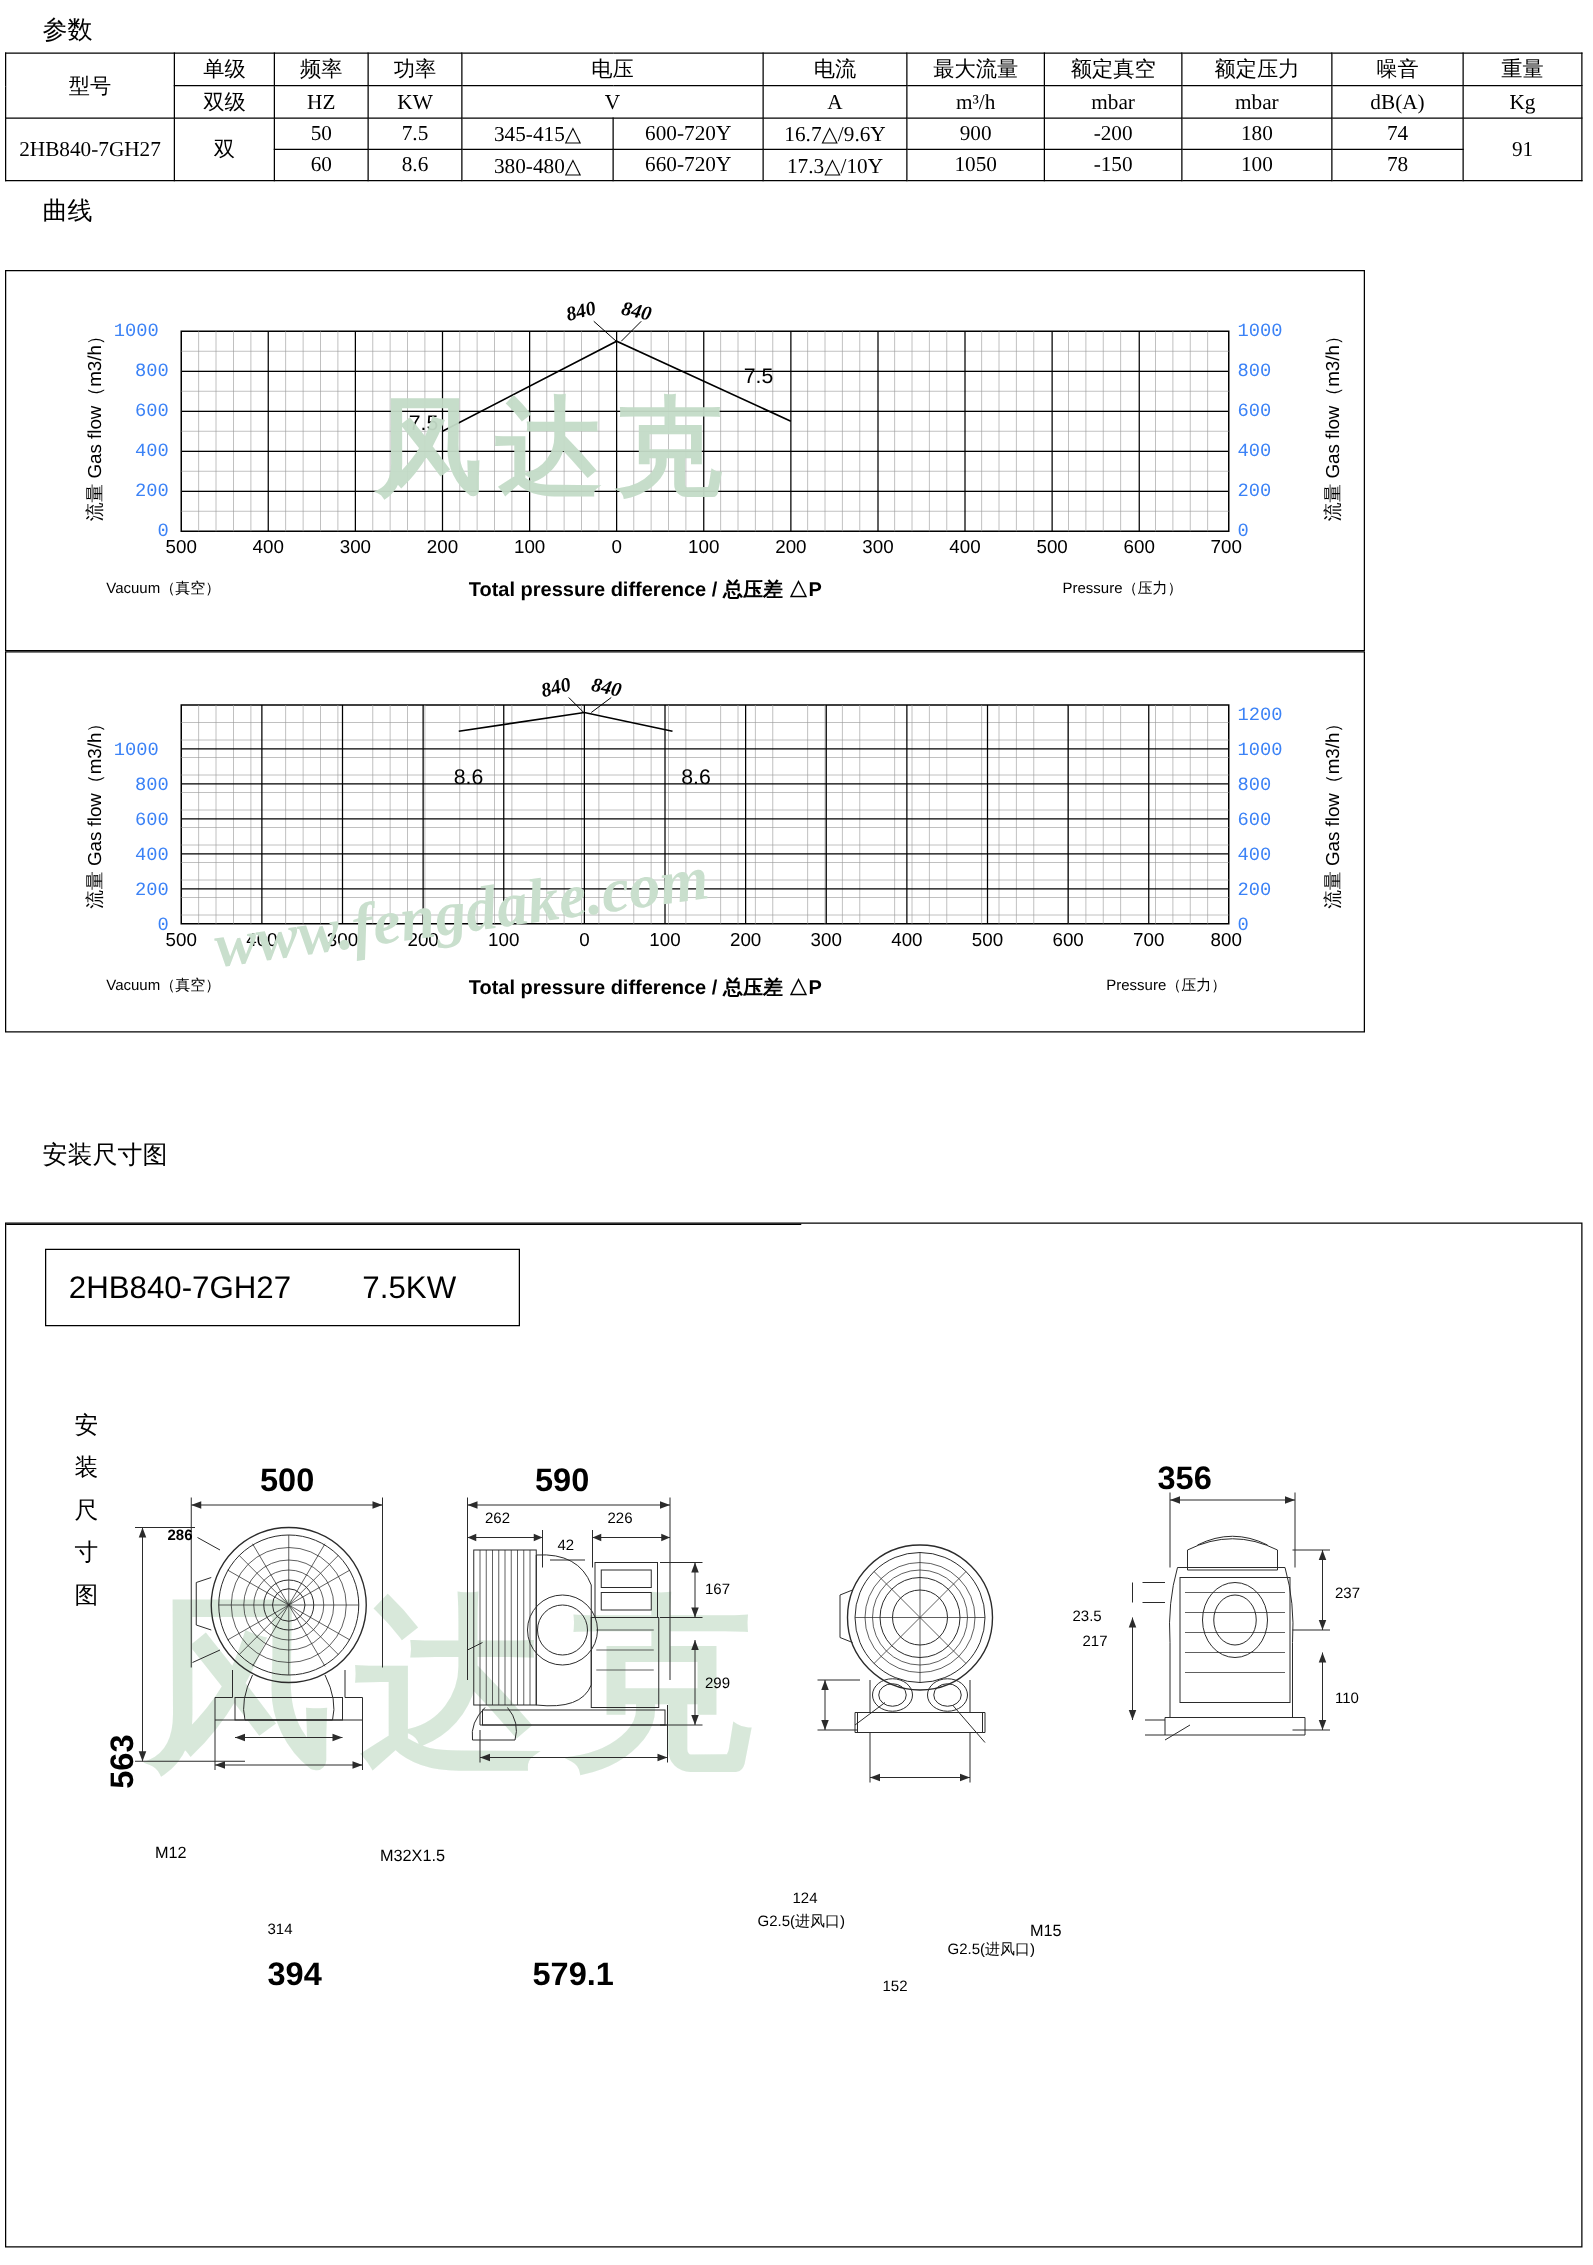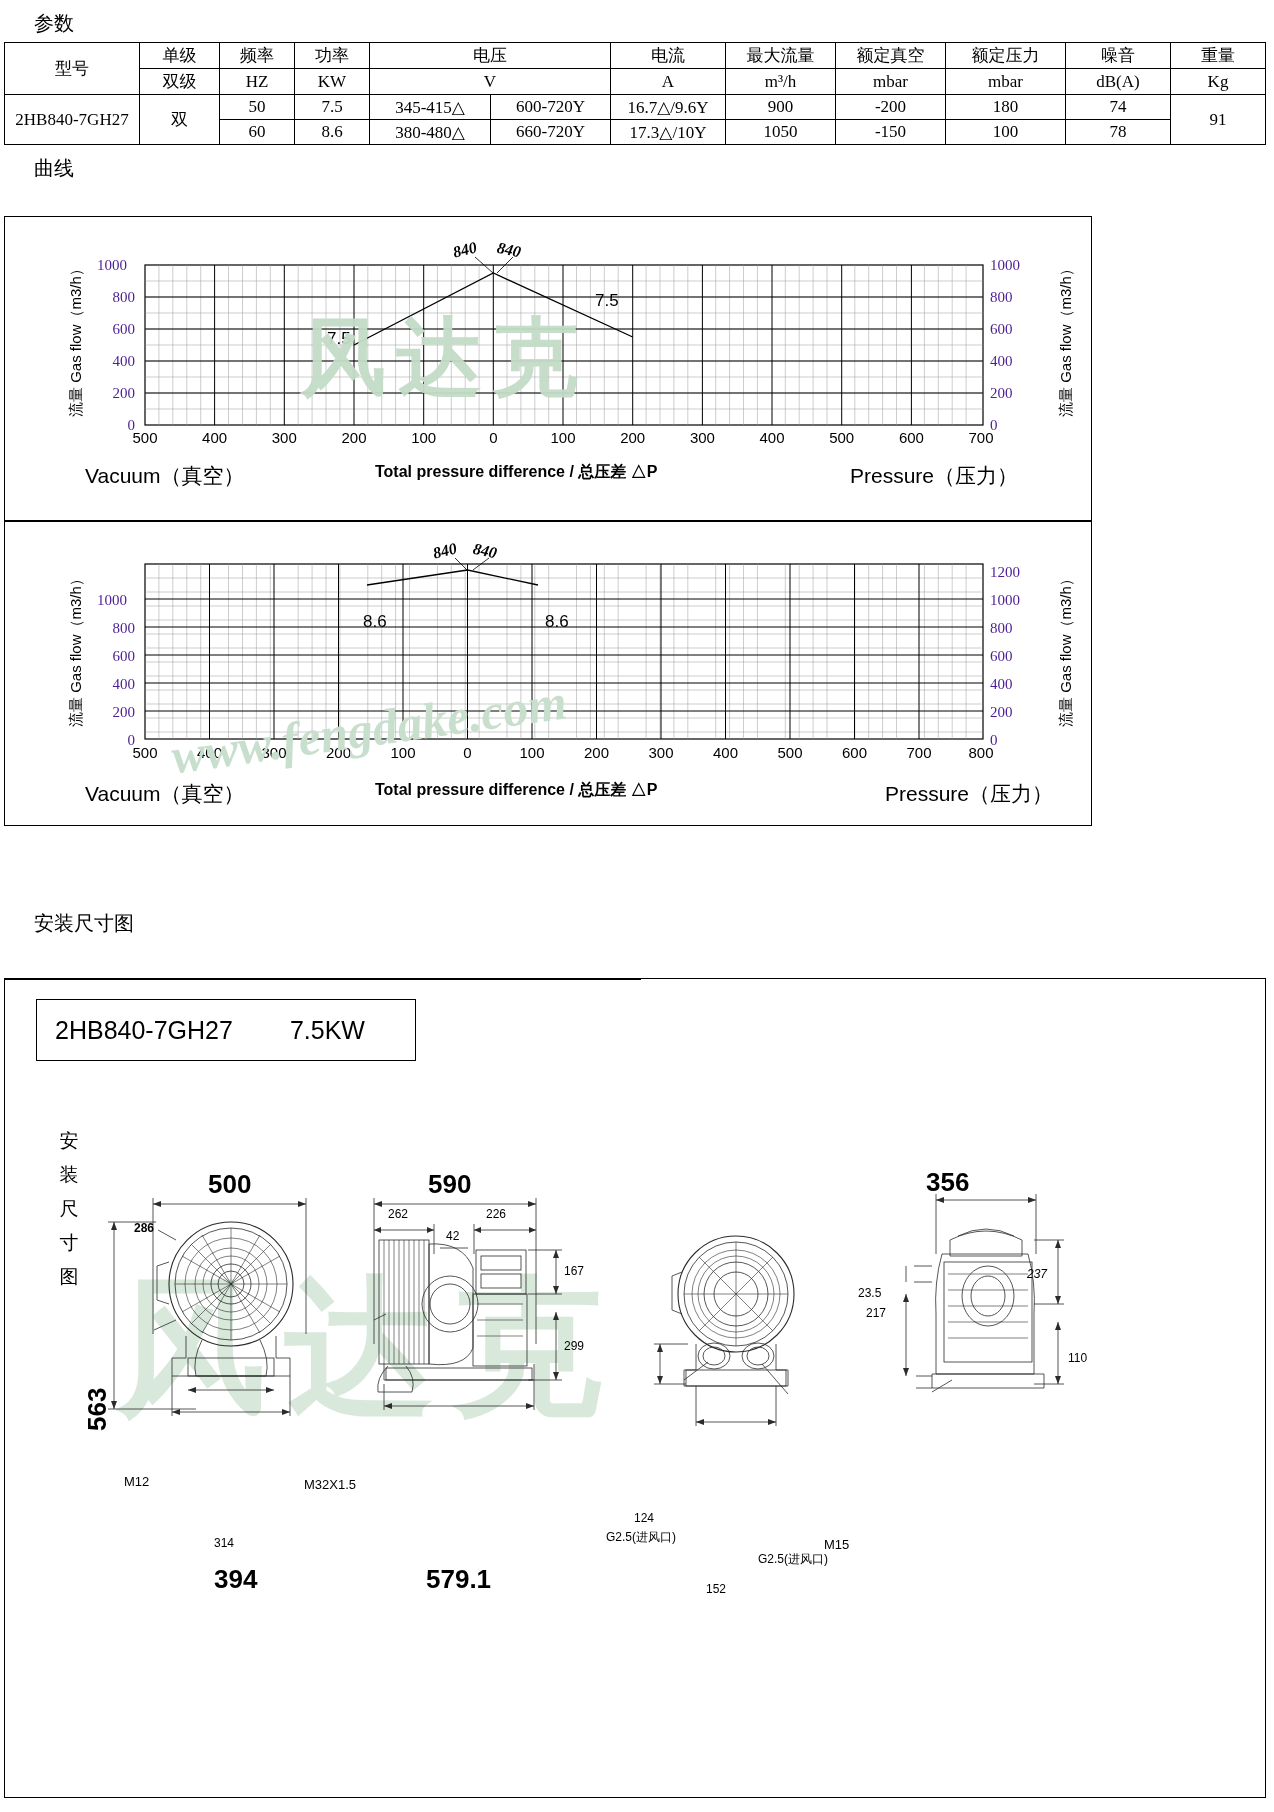--- a/index.html
+++ b/index.html
@@ -56,46 +56,46 @@
     position:absolute;
     font-family:"Liberation Sans", sans-serif;
     font-size:15px;
     text-align:center;
     width:40px;
     margin-left:-20px;
     color:#000;
   }
   .ytick-lbl{
     position:absolute;
-    font-family:Liberation Serif, serif;
+    font-family:Liberation Mono, monospace;
     font-size:15px;
     text-align:right;
     width:42px;
-    color:#4c1d95;
+    color:#3b82f6;
   }
   .ytick-lbl.right{text-align:left;}
   .vert-lbl{
     position:absolute;
     font-family:"Liberation Sans", sans-serif;
     font-size:15px;
     white-space:nowrap;
     transform-origin:0 0;
     transform:rotate(-90deg);
   }
   .bottom-main{
     position:absolute;
     font-family:"Liberation Sans", sans-serif;
     font-size:16px;
     font-weight:bold;
     white-space:nowrap;
   }
   .bottom-side{
     position:absolute;
     font-family:"Liberation Sans", sans-serif;
-    font-size:21px;
+    font-size:12px;
     white-space:nowrap;
   }
   .pow-lbl{
     position:absolute;
     font-family:"Liberation Sans", sans-serif;
     font-size:17px;
     white-space:nowrap;
   }
   .mdl-lbl{
     position:absolute;
@@ -768,21 +768,21 @@
       <div class="dim-small" style="left:528px;top:340px;">299</div>
       <div class="dim-num" style="left:390px;top:565px;font-size:26px;">579.1</div>
       <div class="dim-small" style="left:268px;top:478px;font-size:13px;">M32X1.5</div>
 
       <div class="dim-small" style="left:598px;top:512px;">124</div>
       <div class="dim-small" style="left:670px;top:583px;">152</div>
       <div class="dim-small" style="left:570px;top:530px;font-size:12px;">G2.5(进风口)</div>
       <div class="dim-small" style="left:722px;top:552px;font-size:12px;">G2.5(进风口)</div>
 
       <div class="dim-num" style="left:890px;top:168px;font-size:26px;text-align:center;">356</div>
-      <div class="dim-small" style="left:991px;top:268px;font-style:italic;">237</div>
+      <div class="dim-small" style="left:1032px;top:268px;">237</div>
       <div class="dim-small" style="left:1032px;top:352px;">110</div>
       <div class="dim-small" style="left:822px;top:287px;">23.5</div>
       <div class="dim-small" style="left:830px;top:307px;">217</div>
       <div class="dim-small" style="left:788px;top:538px;font-size:13px;">M15</div>
 
     </div>
   </div>
 
   <div class="vline" style="left:0px;top:1310px;height:0;width:0;"></div>
 </div>

